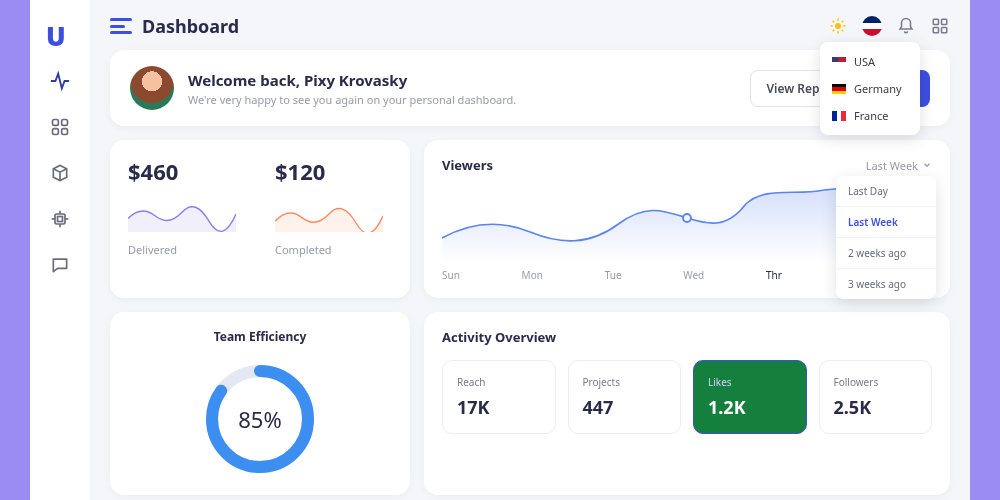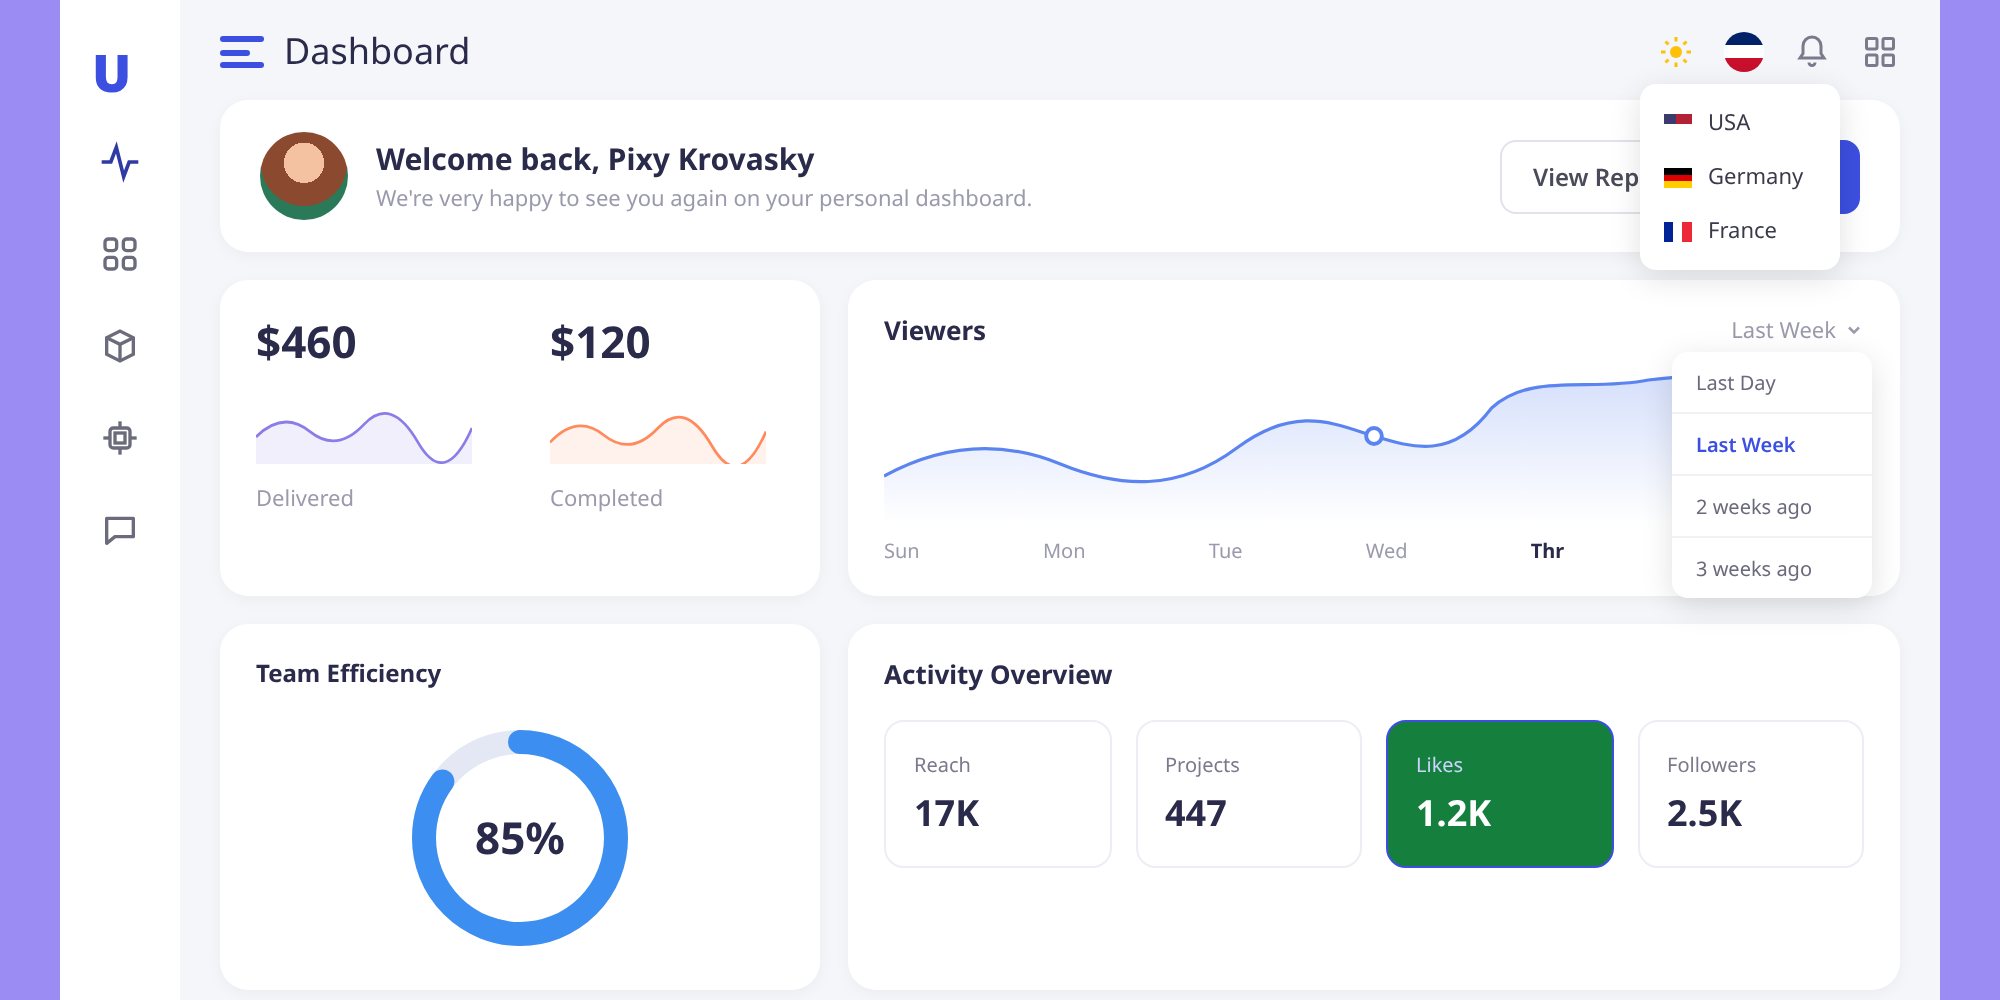--- a/index.html
+++ b/index.html
@@ -10,21 +10,21 @@
 .nav-icon{width:22px;height:22px;color:#6b6b7b;cursor:pointer;display:flex;align-items:center;justify-content:center}
 .nav-icon.active{color:#2f3aa3}
 .main{flex:1;padding:14px 20px;overflow:hidden}
 .topbar{display:flex;align-items:center;justify-content:space-between;margin-bottom:12px}
 .topbar-left{display:flex;align-items:center;gap:10px}
 .hamburger{width:22px;height:16px;display:flex;flex-direction:column;justify-content:space-between;cursor:pointer}
 .hamburger span{height:3px;background:#3c4fe0;border-radius:2px}
 .hamburger span:nth-child(1){width:100%}
 .hamburger span:nth-child(2){width:70%}
 .hamburger span:nth-child(3){width:100%}
-.page-title{font-size:18px;font-weight:400;color:#2a2a4a}
+.page-title{font-size:18px;font-weight:700;color:#2a2a4a}
 .topbar-right{display:flex;align-items:flex-start;gap:14px;position:relative}
 .top-icon{width:20px;height:20px;cursor:pointer;color:#7a7a8c;display:flex;align-items:center;justify-content:center}
 .flag{width:20px;height:20px;border-radius:50%;cursor:pointer;background:linear-gradient(#012169 33%,#fff 33% 66%,#c8102e 66%)}
 .sun-icon{color:#ffc107}
 .lang-dropdown{position:absolute;top:26px;right:30px;background:#fff;border-radius:8px;box-shadow:0 4px 16px rgba(0,0,0,.12);padding:6px 0;width:100px;z-index:20}
 .lang-item{display:flex;align-items:center;gap:8px;padding:6px 12px;font-size:11px;color:#3a3a4a;cursor:pointer}
 .lang-flag{width:14px;height:10px}
 .flag-us{background:linear-gradient(#b22234 50%,#fff 50%);position:relative}
 .flag-us::before{content:"";position:absolute;width:6px;height:5px;background:#3c3b6e;top:0;left:0}
 .flag-fr{background:linear-gradient(90deg,#002395 33%,#fff 33% 66%,#ed2939 66%)}
@@ -47,25 +47,25 @@
 .viewers-card{flex:1;position:relative}
 .viewers-head{display:flex;justify-content:space-between;align-items:center;margin-bottom:8px}
 .viewers-title{font-size:13px;font-weight:700;color:#2a2a4a}
 .range-sel{font-size:11px;color:#9a9aac;cursor:pointer;display:flex;align-items:center;gap:4px}
 .range-dropdown{position:absolute;top:36px;right:14px;background:#fff;border-radius:8px;box-shadow:0 4px 16px rgba(0,0,0,.12);width:100px;z-index:10}
 .range-item{padding:8px 12px;font-size:10px;color:#6a6a7c;cursor:pointer;border-bottom:1px solid #f0f0f5}
 .range-item:last-child{border:none}
 .range-item.selected{color:#3c4fe0;font-weight:600}
 .viewers-chart{height:80px;position:relative}
 .viewers-axis{display:flex;justify-content:space-between;font-size:10px;color:#9a9aac;margin-top:6px}
-.viewers-axis span.bold{color:#2a2a4a;font-weight:700}
-.team-card{width:300px;text-align:left}
+.viewers-axis span.bold{color:#2a2a4a;font-weight:400}
+.team-card{width:300px;text-align:center}
 .team-title{font-size:12px;font-weight:700;color:#2a2a4a;margin-bottom:14px}
 .donut-wrap{position:relative;width:120px;height:120px;margin:0 auto}
-.donut-pct{position:absolute;top:50%;left:50%;transform:translate(-50%,-50%);font-size:22px;font-weight:700;color:#2a2a4a}
+.donut-pct{position:absolute;top:50%;left:50%;transform:translate(-50%,-50%);font-size:22px;font-weight:400;color:#2a2a4a}
 .activity-card{flex:1}
 .activity-title{font-size:13px;font-weight:700;color:#2a2a4a;margin-bottom:14px}
 .activity-grid{display:flex;gap:12px}
 .activity-box{flex:1;border:1px solid #eceef4;border-radius:10px;padding:14px 14px}
 .activity-box.active{background:#15803d;border-color:#3c4fe0}
 .activity-label{font-size:10px;color:#7a7a8c;margin-bottom:6px}
 .activity-value{font-size:18px;font-weight:700;color:#2a2a4a}
 .activity-box.active .activity-label{color:#cdd4ff}
 .activity-box.active .activity-value{color:#fff}
 svg{display:block}

